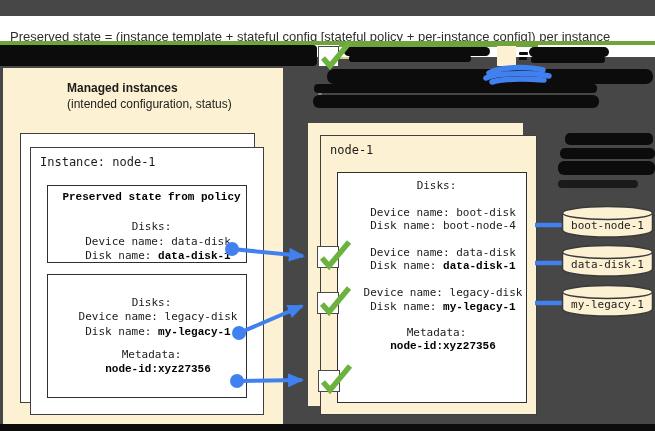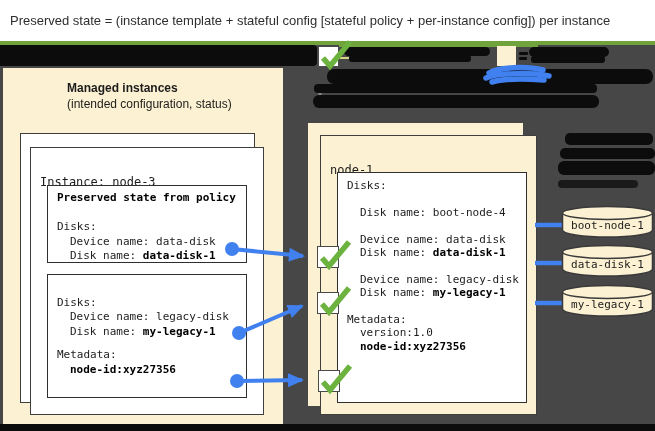--- a/index.html
+++ b/index.html
@@ -1,45 +1,45 @@
 <!DOCTYPE html>
 <html><head>
 <meta charset="utf-8">
 <style>
   html,body{margin:0;padding:0;background:#222;}
   #canvas{position:relative;width:655px;height:431px;background:#474747;overflow:hidden;
           font-family:"Liberation Sans",sans-serif;}
   .abs{position:absolute;}
 
   
-  #banner{left:0;top:0;width:655px;height:41px;background:#ffffff;}
+  #banner{left:0;top:16px;width:655px;height:41px;background:#ffffff;}
   #banner .txt{position:absolute;left:10px;top:13px;font-size:13px;color:#2e2e2e;white-space:nowrap;}
   #green-line{left:0;top:41px;width:655px;height:4px;background:#71a33c;}
   #legend-green-bar{left:339px;top:41px;width:199px;height:6px;background:#71a33c;}
   #legend-yellow-line{left:340px;top:57px;width:92px;height:2px;background:#d6d383;}
 
   
   .bar{background:#0c0c0c;border-radius:5px;}
   .frag{color:#8f8f8f;font-size:12px;font-weight:bold;}
 
   
   .beige{background:#fcf1d2;}
   .card{background:#ffffff;border:1.5px solid #3e3e3e;box-sizing:border-box;}
   .bcard{background:#fcf1d2;border:1.5px solid #3e3e3e;box-sizing:border-box;}
-  .ibox{background:#ffffff;border:1.2px solid #2f2f2f;box-sizing:border-box;}
+  .ibox{background:#ffffff;border:1.2px solid #2f2f2f;box-sizing:border-box;text-align:center;}
 
   .sans12{font-size:12px;color:#1c1c1c;line-height:16px;padding-left:45px;}
   .bold{font-weight:bold;}
 
-  .mono{font-family:"DejaVu Sans Mono",monospace;font-size:11px;color:#1c1c1c;margin-top:20px;}
+  .mono{font-family:"DejaVu Sans Mono",monospace;font-size:11px;color:#1c1c1c;}
   .mline{height:14.5px;white-space:nowrap;font-family:"DejaVu Sans Mono",monospace;
          font-size:11px;color:#1c1c1c;}
   .vm .mline{height:13.4px;}
   .ind{padding-left:13px;}
-  .b{font-weight:bold;color:#000;}
+  .b{font-weight:bold;color:#000;font-family:Liberation Mono, monospace;}
   .sp{height:14.5px;}
   .vm .sp{height:13.4px;}
   .sp-s{height:9px;}
 
   
   .chk{background:#ffffff;border:1.5px solid #4a4a4a;box-sizing:border-box;}
   .chk svg{position:absolute;left:-2px;top:-10px;overflow:visible;}
 
   #overlay{left:0;top:0;width:655px;height:431px;pointer-events:none;}
   .cylsvg{overflow:visible;}
@@ -71,21 +71,21 @@
   <div class="abs bar" style="left:327px;top:69px;width:326px;height:15px;border-radius:7px;"></div>
   <div class="abs bar" style="left:314px;top:84px;width:283px;height:9px;border-radius:4px;"></div>
   <div class="abs bar" style="left:313px;top:95px;width:286px;height:13px;border-radius:6px;"></div>
 
   <div class="abs beige" style="left:3px;top:68px;width:280px;height:357px;"></div>
   <div class="abs sans12 bold" style="left:22px;top:80px;">Managed instances</div>
   <div class="abs sans12" style="left:22px;top:96px;text-align:right;">(intended configuration, status)</div>
 
   <div class="abs card" style="left:20px;top:133px;width:235px;height:270px;"></div>
   <div class="abs card" style="left:30px;top:147px;width:234px;height:268px;"></div>
-  <div class="abs mono" style="left:40px;top:155px;font-size:12px;">Instance: node-3</div>
+  <div class="abs mono" style="left:40px;top:155px;font-size:12px;">Instance: node-1</div>
 
   <div class="abs ibox" style="left:47px;top:185px;width:200px;height:78px;padding:5px 0 0 9px;">
     <div class="mline b">Preserved state from policy</div>
     <div class="mline sp"></div>
     <div class="mline">Disks:</div>
     <div class="mline ind">Device name: data-disk</div>
     <div class="mline ind"><span>Disk name: </span><span class="b">data-disk-1</span></div>
   </div>
 
   <div class="abs ibox" style="left:47px;top:274px;width:200px;height:124px;padding:6px 0 0 9px;">
@@ -98,30 +98,30 @@
     <div class="mline ind b">node-id:xyz27356</div>
   </div>
 
   <div class="abs beige" style="left:308px;top:123px;width:215px;height:283px;"></div>
   <div class="abs bcard" style="left:320px;top:135px;width:217px;height:280px;"></div>
   <div class="abs mono" style="left:330px;top:143px;font-size:12px;">node-1</div>
 
   <div class="abs ibox vm" style="left:337px;top:172px;width:190px;height:231px;padding:6px 0 0 9px;">
     <div class="mline">Disks:</div>
     <div class="mline sp"></div>
+    <div class="mline ind">Device name: boot-disk</div>
     <div class="mline ind">Disk name: boot-node-4</div>
     <div class="mline sp"></div>
     <div class="mline ind">Device name: data-disk</div>
     <div class="mline ind"><span>Disk name: </span><span class="b">data-disk-1</span></div>
     <div class="mline sp"></div>
     <div class="mline ind">Device name: legacy-disk</div>
     <div class="mline ind"><span>Disk name: </span><span class="b">my-legacy-1</span></div>
     <div class="mline sp"></div>
     <div class="mline">Metadata:</div>
-    <div class="mline ind">version:1.0</div>
     <div class="mline ind b">node-id:xyz27356</div>
   </div>
 
   <div class="abs bar" style="left:565px;top:133px;width:88px;height:12px;"></div>
   <div class="abs bar" style="left:560px;top:148px;width:95px;height:11px;"></div>
   <div class="abs bar" style="left:558px;top:161px;width:97px;height:14px;border-radius:6px;"></div>
   <div class="abs bar" style="left:558px;top:180px;width:80px;height:8px;border-radius:4px;background:#1a1a1a;"></div>
 
   <div class="abs" style="left:0;top:424px;width:655px;height:7px;background:#0c0c0c;"></div>
 

